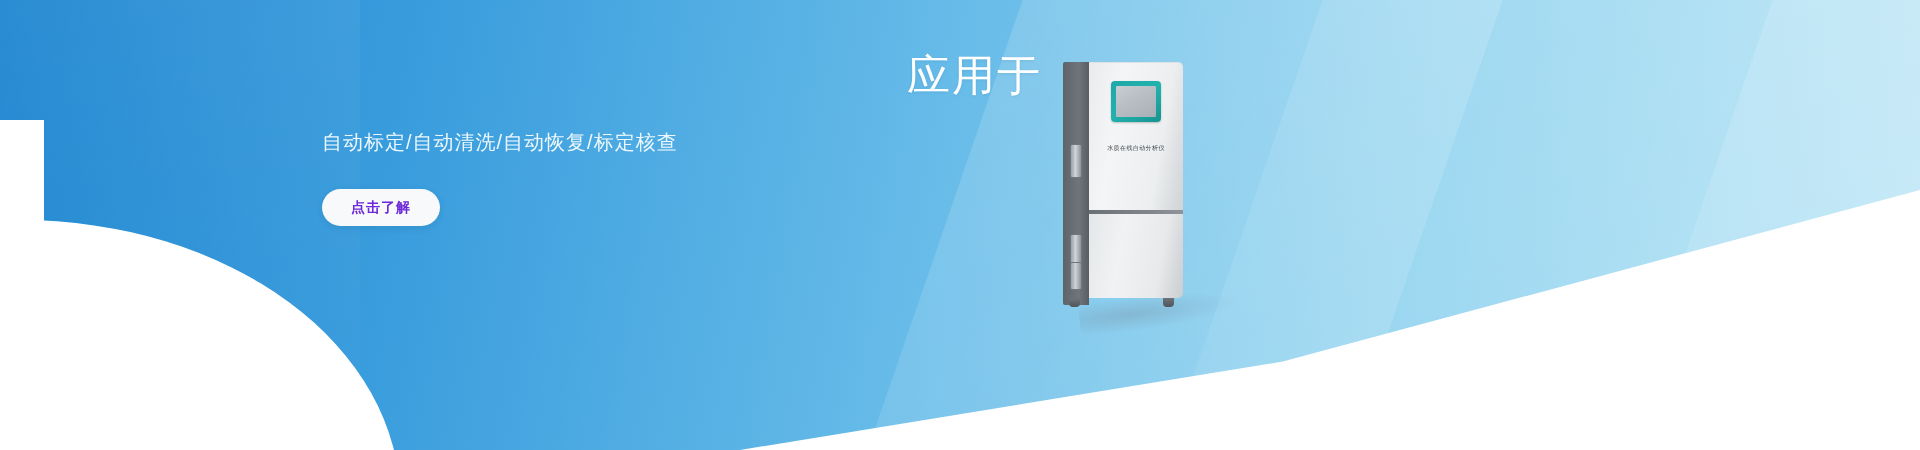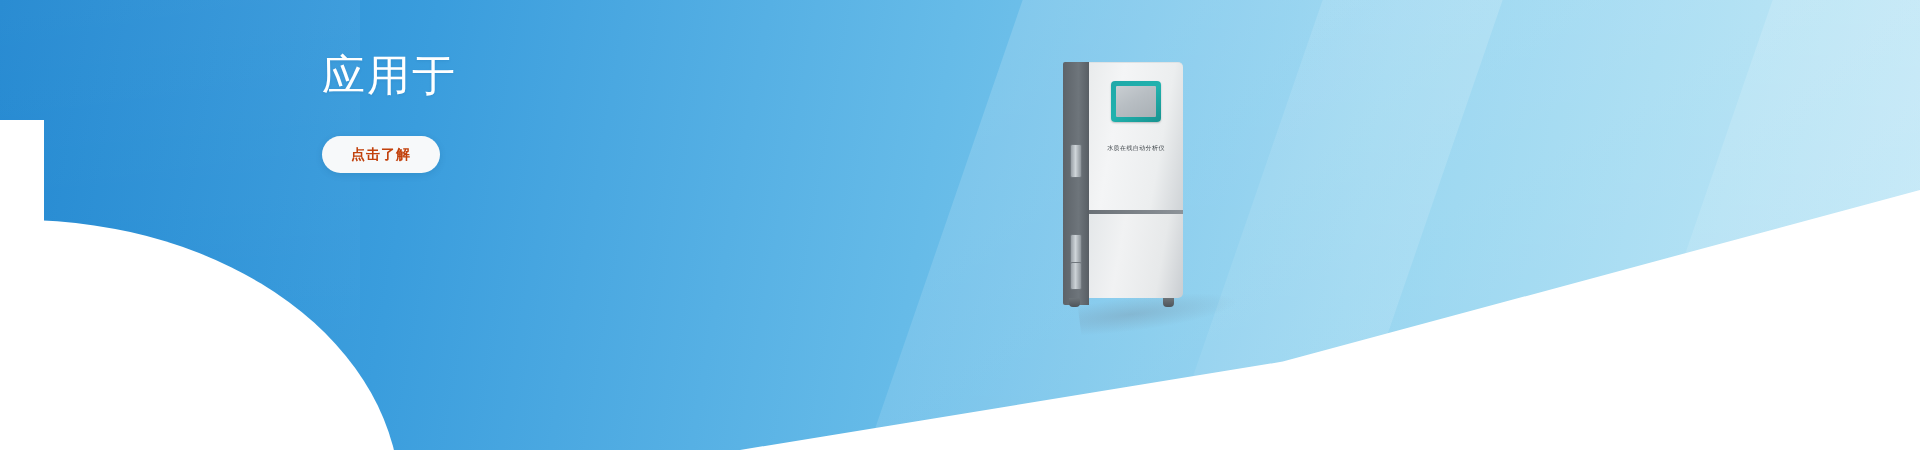--- a/index.html
+++ b/index.html
@@ -47,31 +47,31 @@
   
   .cut-right{
     position:absolute;right:0;bottom:0;width:1180px;height:260px;
     background:#ffffff;
     clip-path:polygon(100% 0%,100% 100%,0% 100%,46% 66%);
   }
   
   .content{position:absolute;left:322px;top:48px;width:720px;}
   .headline{
     color:#ffffff;font-size:43px;line-height:1.28;font-weight:400;
-    letter-spacing:2px;white-space:nowrap;text-shadow:0 1px 3px rgba(0,60,110,.10);
+    letter-spacing:2px;white-space:nowrap;text-shadow:0 1px 3px rgba(0,60,110,.10);text-align:right;
   }
   .headline .l2{display:block;}
   .subtitle{
     margin-top:26px;color:#f2fbff;font-size:20px;letter-spacing:1px;
     font-weight:400;white-space:nowrap;opacity:.97;
   }
   .cta{
     margin-top:33px;display:inline-flex;align-items:center;justify-content:center;
     width:118px;height:37px;border-radius:19px;background:#f7f9fa;
-    color:#c2410c;font-size:14px;font-weight:bold;letter-spacing:1px;
+    color:#6d28d9;font-size:14px;font-weight:bold;letter-spacing:1px;
     box-shadow:0 2px 7px rgba(10,60,100,.13);cursor:pointer;border:none;
   }
   
   #device{position:absolute;left:1063px;top:62px;width:120px;height:252px;}
   .dev-shadow{
     position:absolute;left:16px;top:232px;width:160px;height:34px;
     background:radial-gradient(ellipse at 32% 50%,rgba(120,150,170,.40),rgba(140,170,190,0) 70%);
     transform:rotate(-7deg);
   }
   .dev-body{position:absolute;left:0;top:0;width:120px;height:243px;}
@@ -143,20 +143,21 @@
   <div class="band band-c"></div>
 
   <div class="cut-left"></div>
   <div class="cut-left-fill"></div>
   <div class="cut-right"></div>
 
   <div class="content">
     <div class="headline">
       <span class="l1">应用于</span>
     </div>
+    <div class="subtitle">自动标定/自动清洗/自动恢复/标定核查</div>
     <div>
       <button class="cta">点击了解</button>
     </div>
   </div>
 
   <div id="device">
     <div class="dev-shadow"></div>
     <div class="dev-body">
       <div class="dev-side"></div>
       <div class="dev-front-top"></div>

